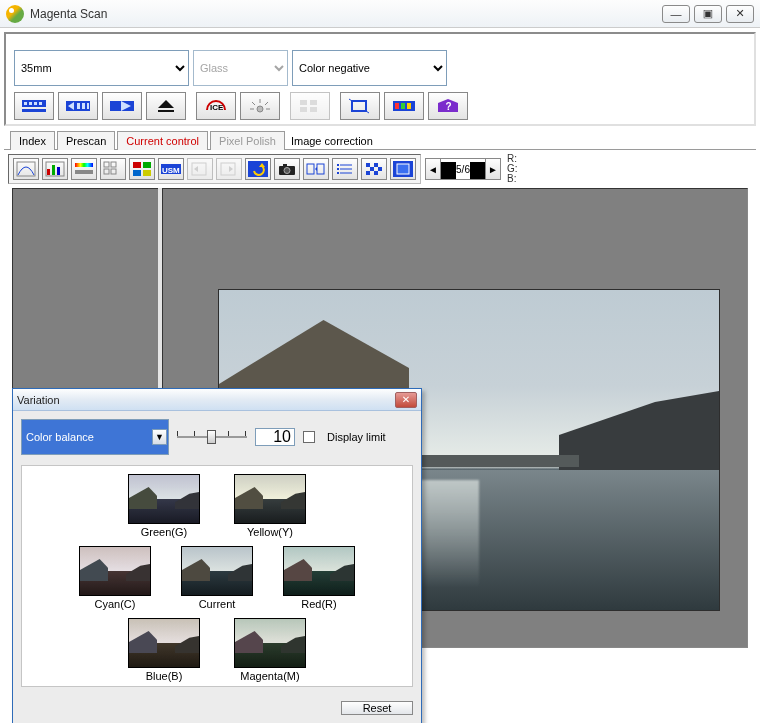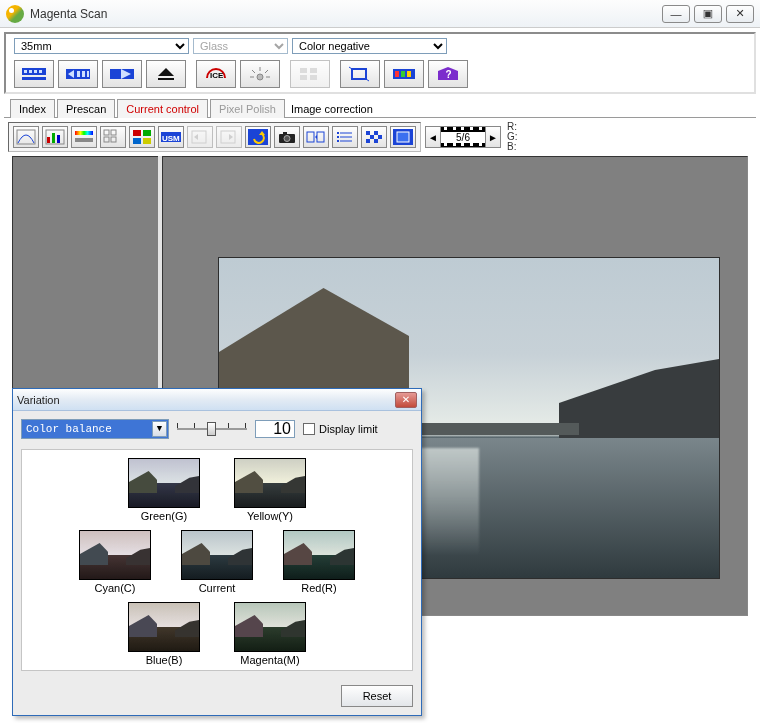--- a/index.html
+++ b/index.html
@@ -42,22 +42,22 @@
     display:flex; align-items:center; justify-content:center;
     font-size:11px; font-family:"Segoe UI Symbol",sans-serif;
     color:#333;
   }
   
   .outer-panel {
     margin:4px; border:2px inset #e0e0e0; padding:4px 8px 4px 8px;
   }
   .row { display:flex; align-items:center; gap:4px; }
   select.combo {
-    height:16px; border:1px solid #7e9db9; background:#fff;
-    font-size:11px; padding:0 2px;
+    height:36px; border:1px solid #7e9db9; background:#fff;
+    font-size:11px; padding:0 2px;margin-top:12px;
   }
   .combo.w180 { width:175px; }
   .combo.w95 { width:95px; }
   .combo.w155 { width:155px; }
   
   .tbrow { margin-top:6px; display:flex; gap:4px; flex-wrap:wrap; }
   .tbtn {
     width:40px; height:28px;
     border:1px solid #888; background:linear-gradient(#fefefe,#e3e3e3);
     display:flex; align-items:center; justify-content:center;
@@ -94,21 +94,21 @@
     display:flex; align-items:center; gap:0; margin-left:4px;
   }
   .film-arrow {
     width:16px; height:22px; border:1px solid #888;
     background:linear-gradient(#fefefe,#e3e3e3);
     display:flex; align-items:center; justify-content:center;
     font-size:10px; font-family:"Segoe UI Symbol";
   }
   .film-mid {
     width:44px; height:22px; border:1px solid #888; border-left:none; border-right:none;
-    display:flex; flex-direction:column; justify-content:space-between;
+    display:flex; flex-direction:row; justify-content:space-between;
     background:#000; color:#fff; position:relative;
   }
   .film-mid .sprockets { height:5px; display:flex; justify-content:space-around; }
   .film-mid .sprockets span { width:3px; height:3px; background:#fff; }
   .film-mid .frame { flex:1; background:#fff; color:#000; font-size:10px; display:flex; align-items:center; justify-content:center; }
   .rgb-labels { margin-left:6px; font-size:10px; color:#333; line-height:1.0; }
   
   .workspace {
     display:flex; margin:4px 4px 0 4px; border-top:none;
     height:460px;
@@ -170,41 +170,41 @@
   }
   .dlg-title .close {
     margin-left:auto; width:22px; height:16px;
     border:1px solid #a06060; border-radius:2px;
     background:linear-gradient(#e59a95,#c24a3a);
     color:#fff; font-size:10px; display:flex; align-items:center; justify-content:center;
   }
   .dlg-body { padding:8px; }
   .dlg-row { display:flex; align-items:center; gap:8px; }
   .cb-sel {
-    width:148px; height:20px; border:1px solid #7e9db9;
+    width:148px; height:36px; border:1px solid #7e9db9;
     background:#3e75d6; color:#fff; font-size:11px;
-    display:flex; align-items:center; padding:0 4px; justify-content:space-between;font-family:Liberation Mono, monospace;
+    display:flex; align-items:center; padding:0 4px; justify-content:space-between;
   }
   .cb-sel .arrow {
     width:15px; height:16px; background:linear-gradient(#fefefe,#d8dee7);
     border:1px solid #7e9db9; color:#000; display:flex; align-items:center; justify-content:center;
     font-size:9px; margin-right:-3px;
   }
   .slider {
     position:relative; width:70px; height:20px;
   }
   .slider .track { position:absolute; top:9px; left:0; right:0; height:2px; background:#9a9a9a; }
   .slider .tick { position:absolute; top:4px; width:1px; height:5px; background:#333; }
   .slider .thumb { position:absolute; top:3px; left:30px; width:9px; height:14px;
     background:linear-gradient(#fff,#ccc); border:1px solid #555; }
   .num-in {
     width:40px; height:18px; border:1px solid #7e9db9; background:#fff;
     font-size:16px; text-align:right; padding:0 3px;
   }
-  .chk { display:flex; align-items:center; gap:4px; font-size:11px; }
+  .chk { display:flex; align-items:center; gap:12px; font-size:11px; }
   .chk .box { width:12px; height:12px; border:1px solid #6a6a6a; background:#fff; }
   
   .grid {
     margin-top:10px; border:1px solid #c5c5c5; background:#fff; padding:8px 4px 4px 4px;
   }
   .grow { display:flex; justify-content:center; gap:34px; }
   .grow.three { gap:30px; }
   .cell { text-align:center; }
   .thumb {
     width:72px; height:50px; border:1px solid #000;
@@ -221,21 +221,21 @@
   }
   .thumb.green { filter:hue-rotate(40deg) saturate(1.2); }
   .thumb.yellow { filter:sepia(.3) hue-rotate(10deg); }
   .thumb.cyan { filter:hue-rotate(160deg) saturate(1); }
   .thumb.red { filter:hue-rotate(-40deg) saturate(1.4); }
   .thumb.blue { filter:hue-rotate(200deg) saturate(1.1); }
   .thumb.magenta { filter:hue-rotate(280deg) saturate(1.2); }
   .clabel { font-size:11px; margin-top:2px; }
   .dlg-footer { display:flex; justify-content:flex-end; padding:6px 8px 8px; }
   .btn {
-    min-width:72px; height:22px; border:1px solid #888;
+    min-width:72px; height:14px; border:1px solid #888;
     background:linear-gradient(#fefefe,#e3e6ea);
     font-size:11px; display:flex; align-items:center; justify-content:center;
   }
 </style>
 </head>
 <body>
 
 <div class="titlebar">
   <span class="app-icon"></span>
   <span class="title">Magenta Scan</span>

